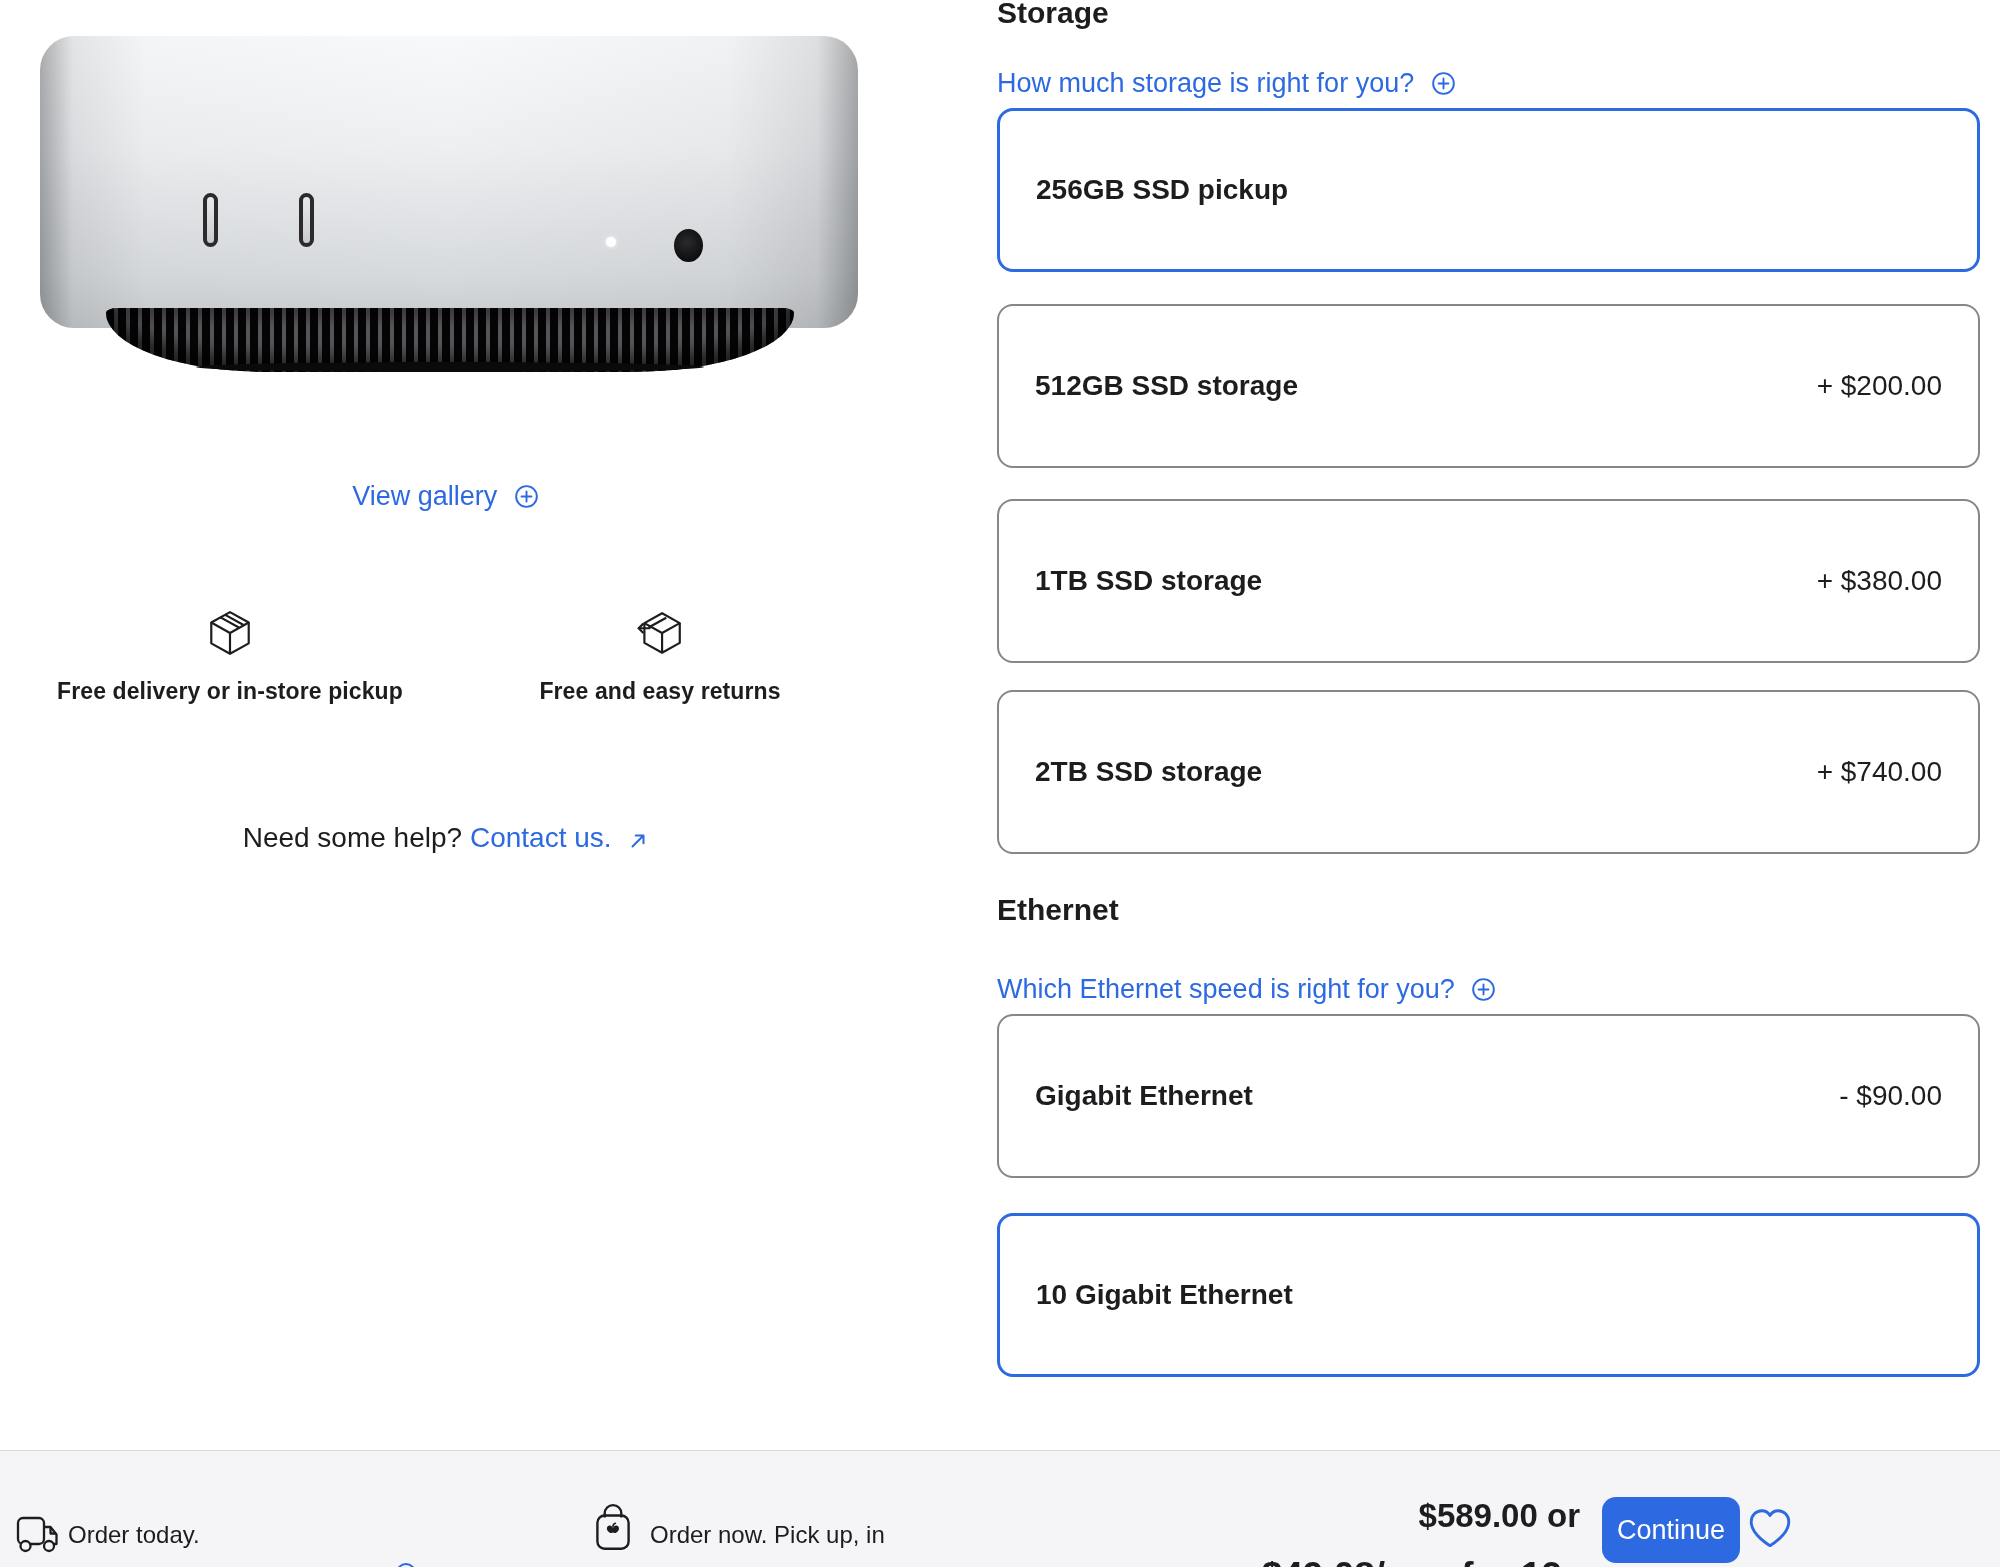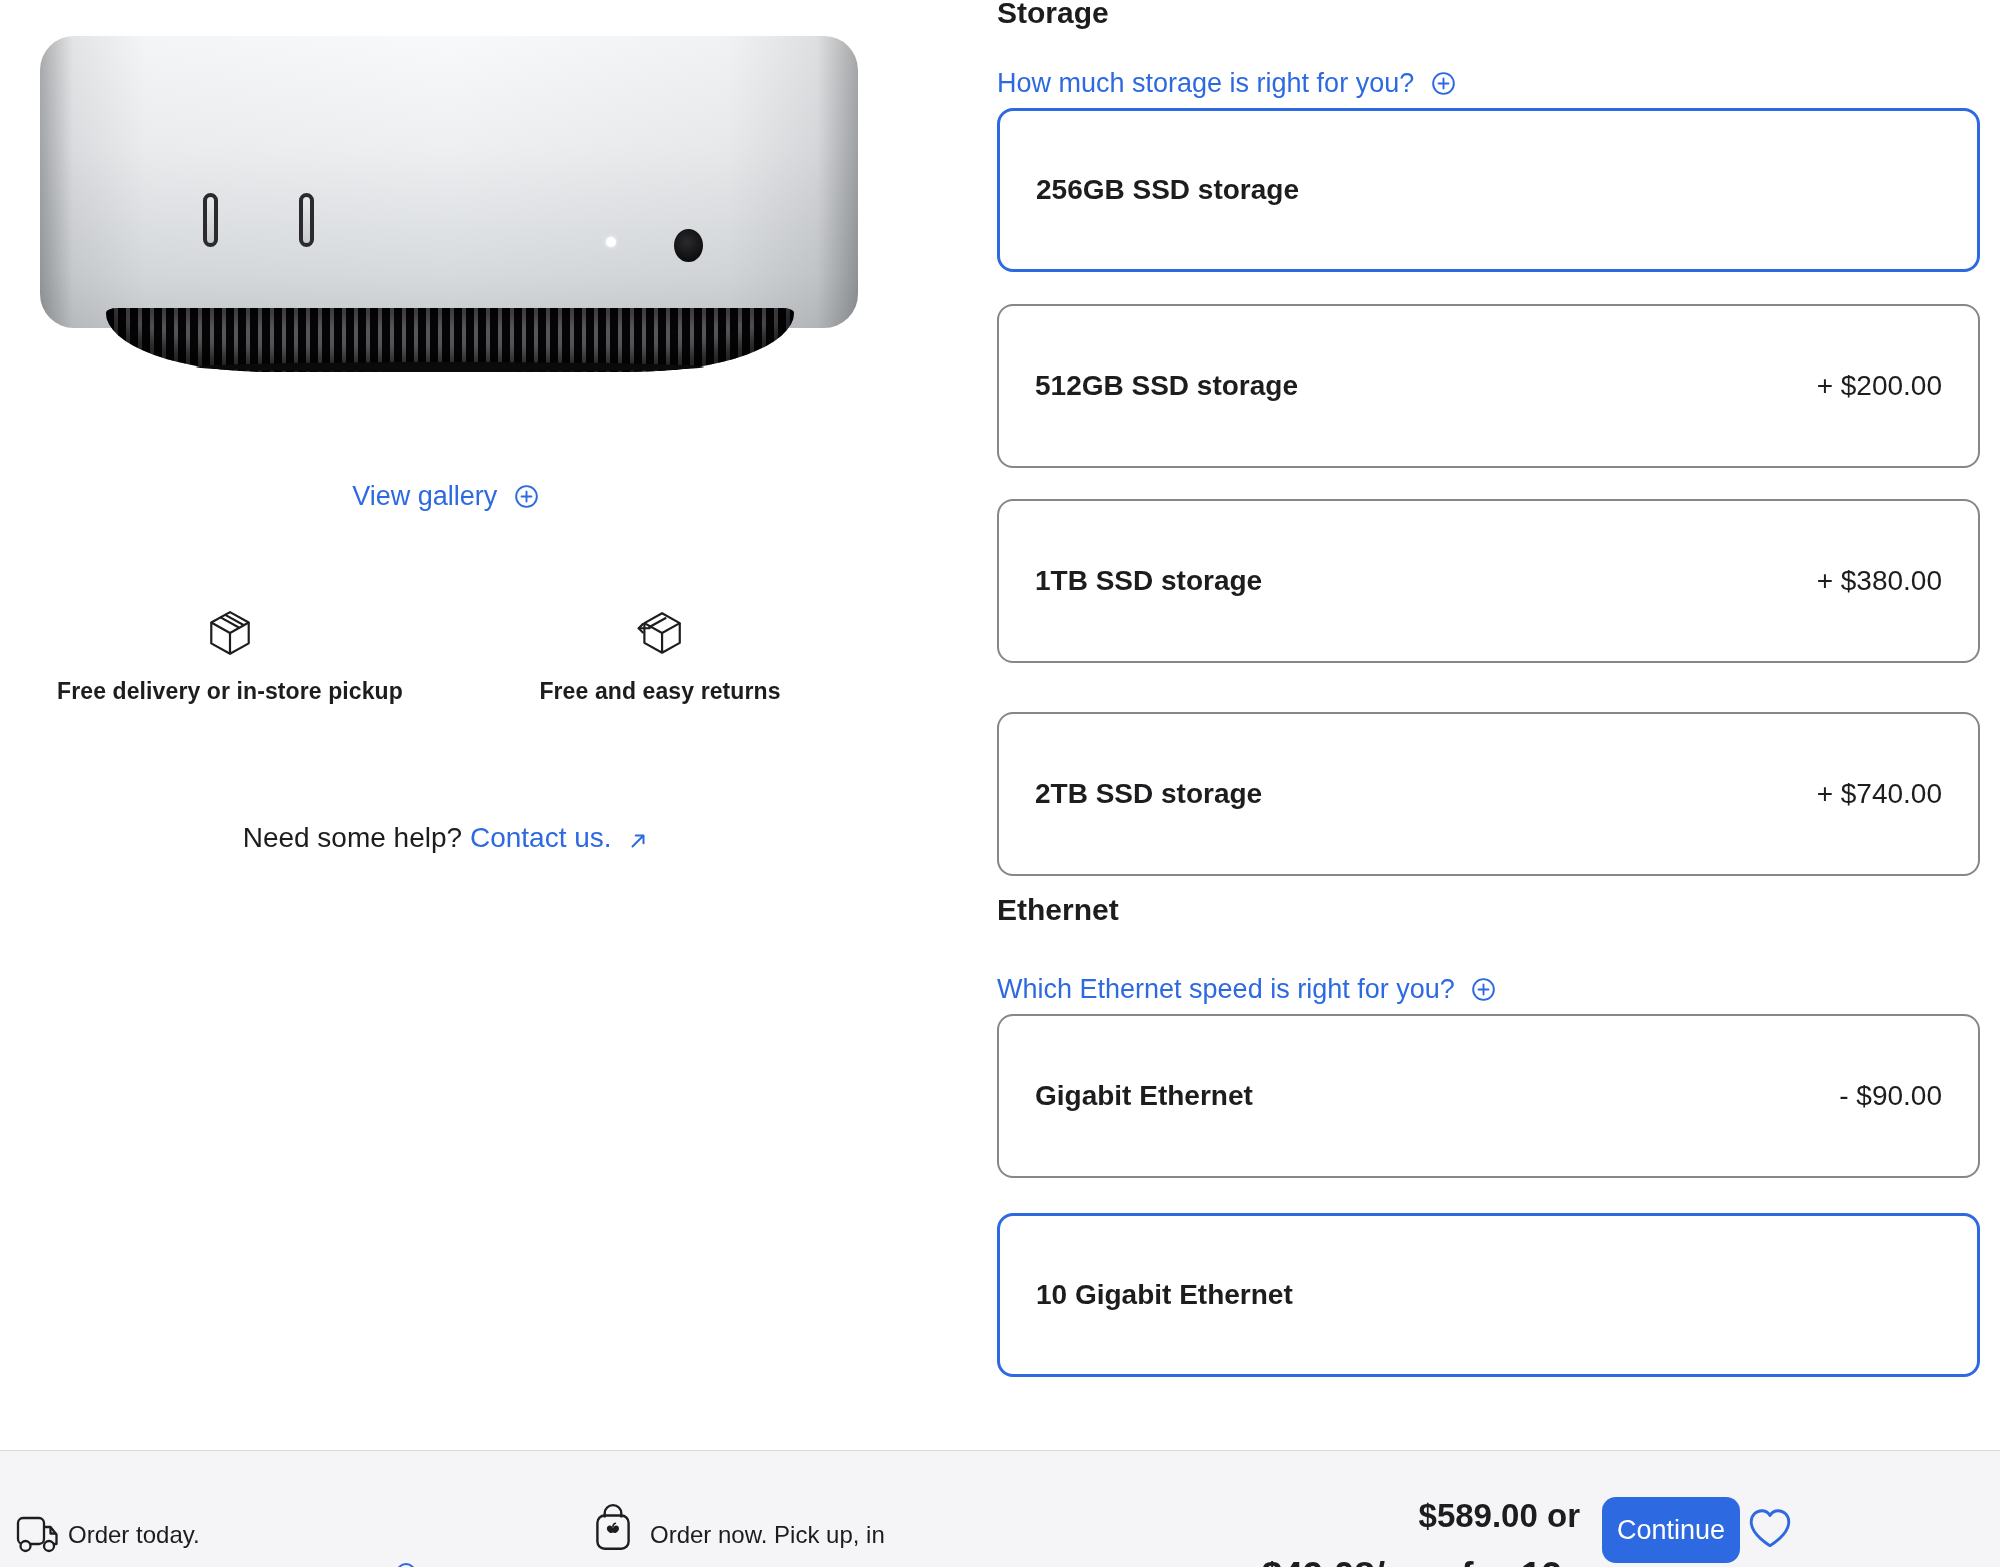--- a/index.html
+++ b/index.html
@@ -49,21 +49,21 @@
   .t-ethernet { top:893px; } .l-ethernet { top:950px; }
 
   .opt-card {
     position:absolute; left:997px; width:983px; height:164px; border-radius:16px;
     border:2px solid #86868b; background:#fff; display:flex; align-items:center;
     justify-content:space-between; padding:0 36px; cursor:pointer;
   }
   .opt-card.selected { border:3px solid #2d69e1; }
   .opt-label { font-size:28px; font-weight:700; }
   .opt-price { font-size:28px; font-weight:400; }
-  .c-s0 { top:108px; } .c-s1 { top:304px; } .c-s2 { top:499px; } .c-s3 { top:712px; }
+  .c-s0 { top:108px; } .c-s1 { top:304px; } .c-s2 { top:499px; } .c-s3 { top:690px; }
   .c-e0 { top:1014px; } .c-e1 { top:1213px; }
 
   
   .footer { position:absolute; left:0; top:1450px; width:2000px; height:117px;
             background:#f5f5f7; border-top:1px solid #d9d9de; }
   .footer .ftxt { position:absolute; font-size:24px; color:#1d1d1f; white-space:nowrap; }
   .f-order-today { left:68px; top:70px; }
   .f-order-pickup { left:650px; top:70px; }
   .f-truck { position:absolute; left:16px; top:64px; }
   .f-bag { position:absolute; left:592px; top:52px; }
@@ -136,21 +136,21 @@
   <h2 class="section-title t-storage">Storage</h2>
   <div class="section-link l-storage">
     <a class="link"><span>How much storage is right for you?</span><span class="icon-inline">
       <svg width="27" height="27" viewBox="0 0 24 24" fill="none" stroke="#2d69e1" stroke-width="1.7" stroke-linecap="round">
         <circle cx="12" cy="12" r="9.2"></circle>
             <path d="M12 7.6v8.8M7.6 12h8.8"></path>
       </svg></span></a>
   </div>
 
   <div class="opt-card selected c-s0">
-    <span class="opt-label">256GB SSD storage</span>
+    <span class="opt-label">256GB SSD pickup</span>
     <span class="opt-price"></span>
   </div>
   <div class="opt-card c-s1">
     <span class="opt-label">512GB SSD storage</span>
     <span class="opt-price">+ $200.00</span>
   </div>
   <div class="opt-card c-s2">
     <span class="opt-label">1TB SSD storage</span>
     <span class="opt-price">+ $380.00</span>
   </div>

